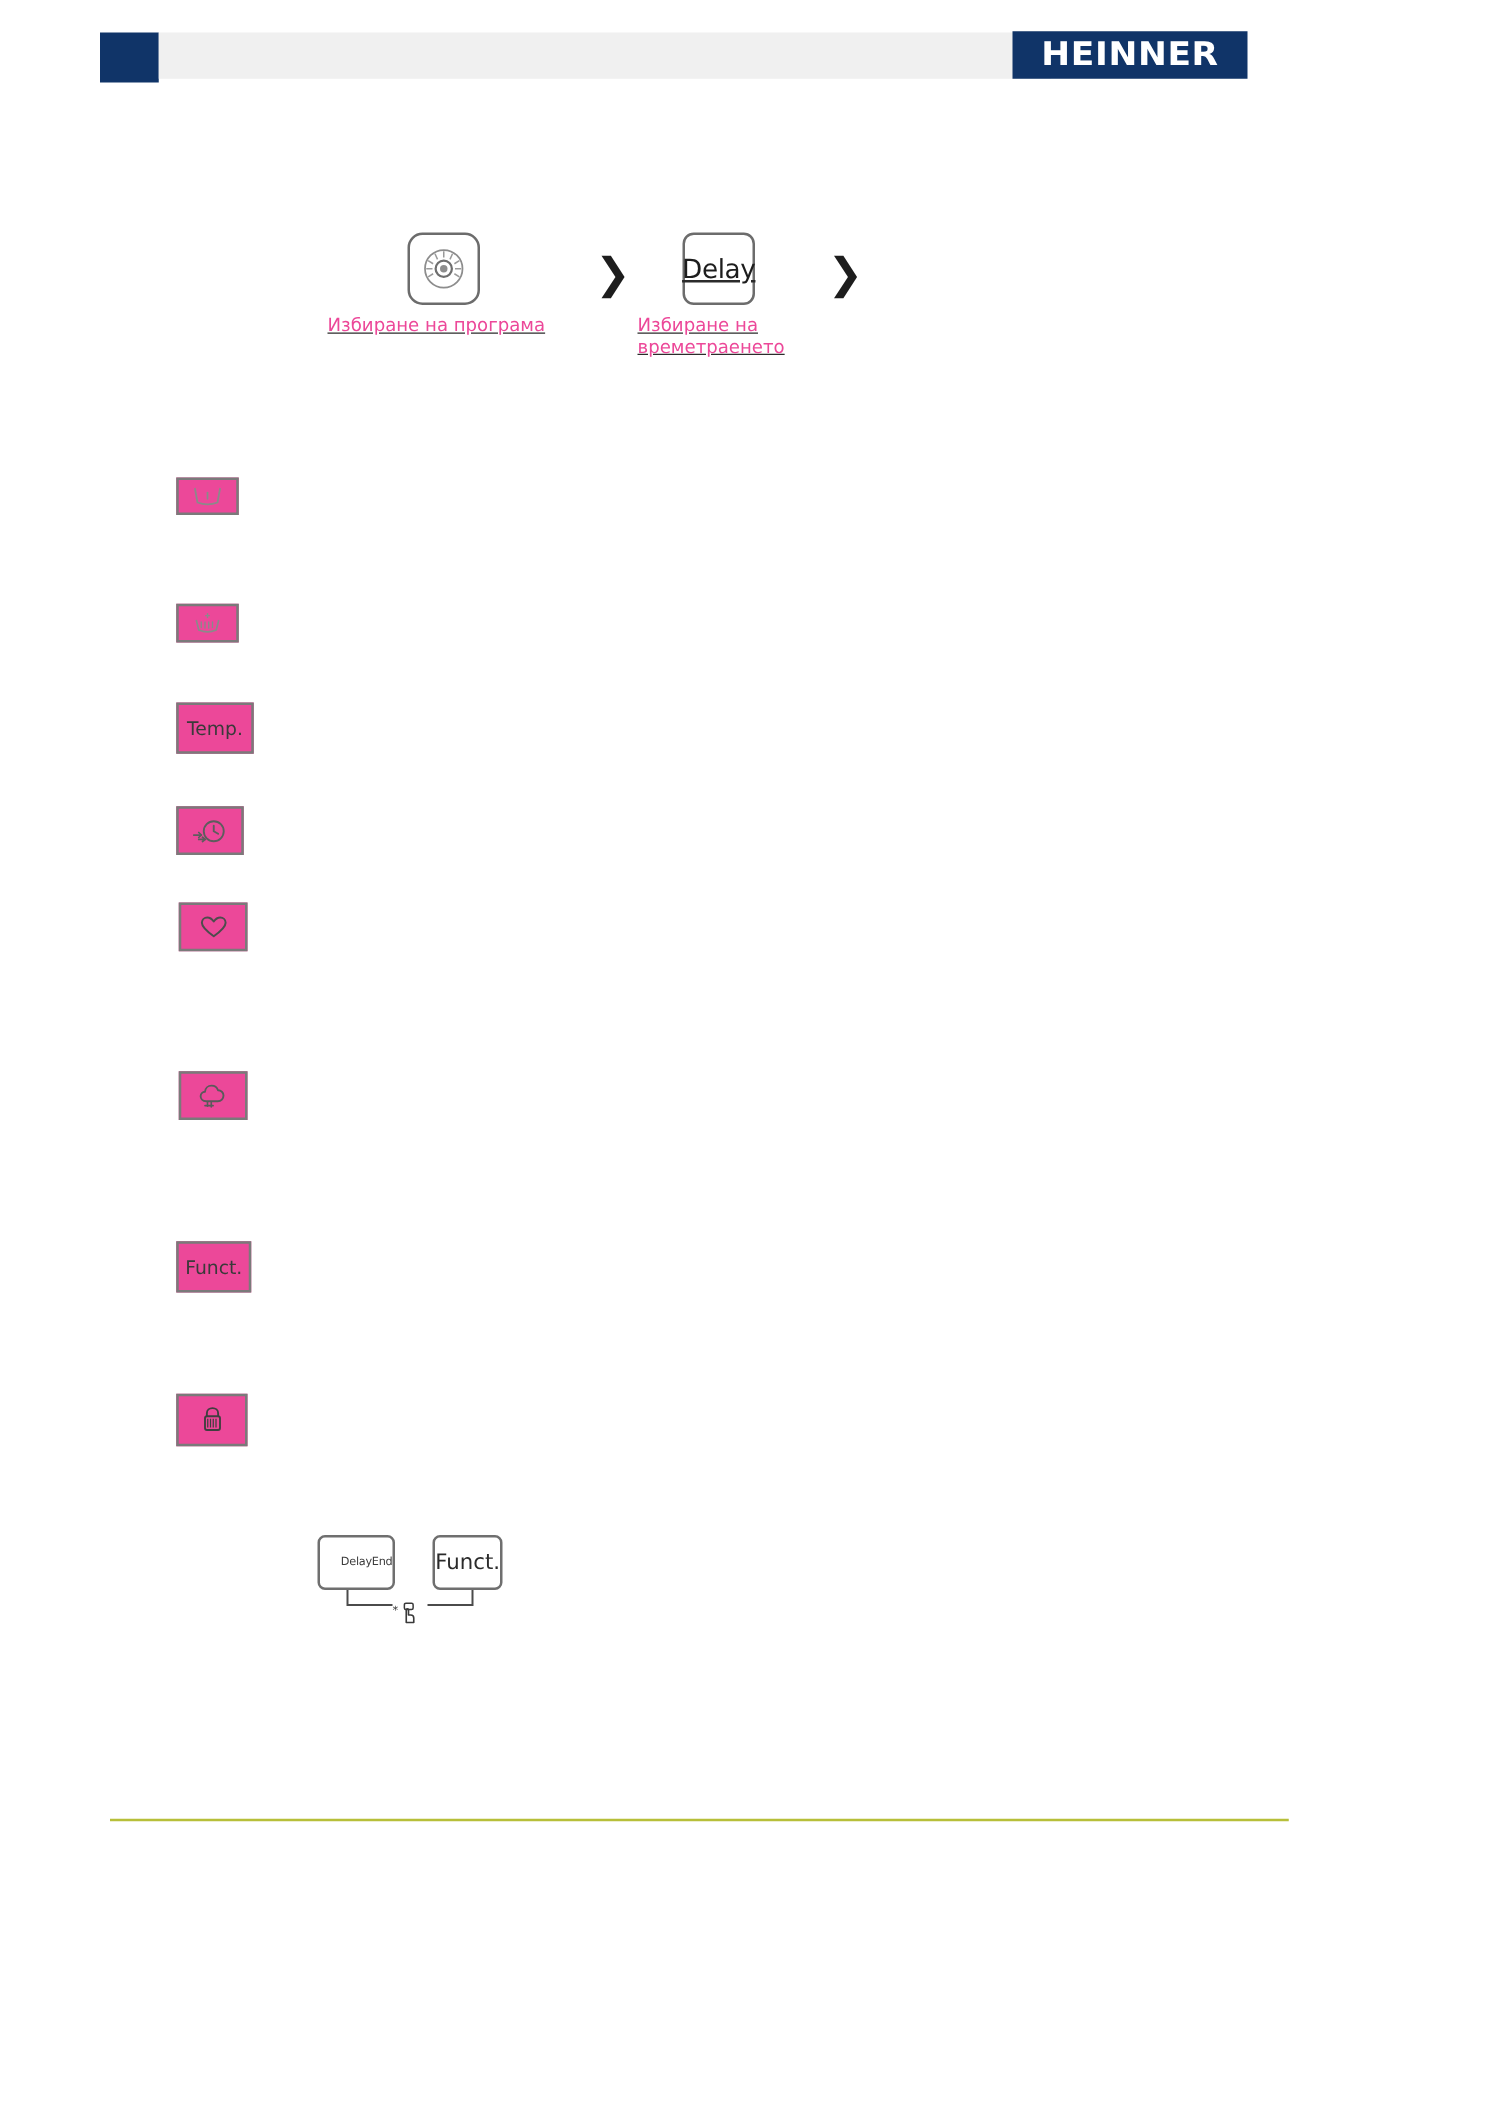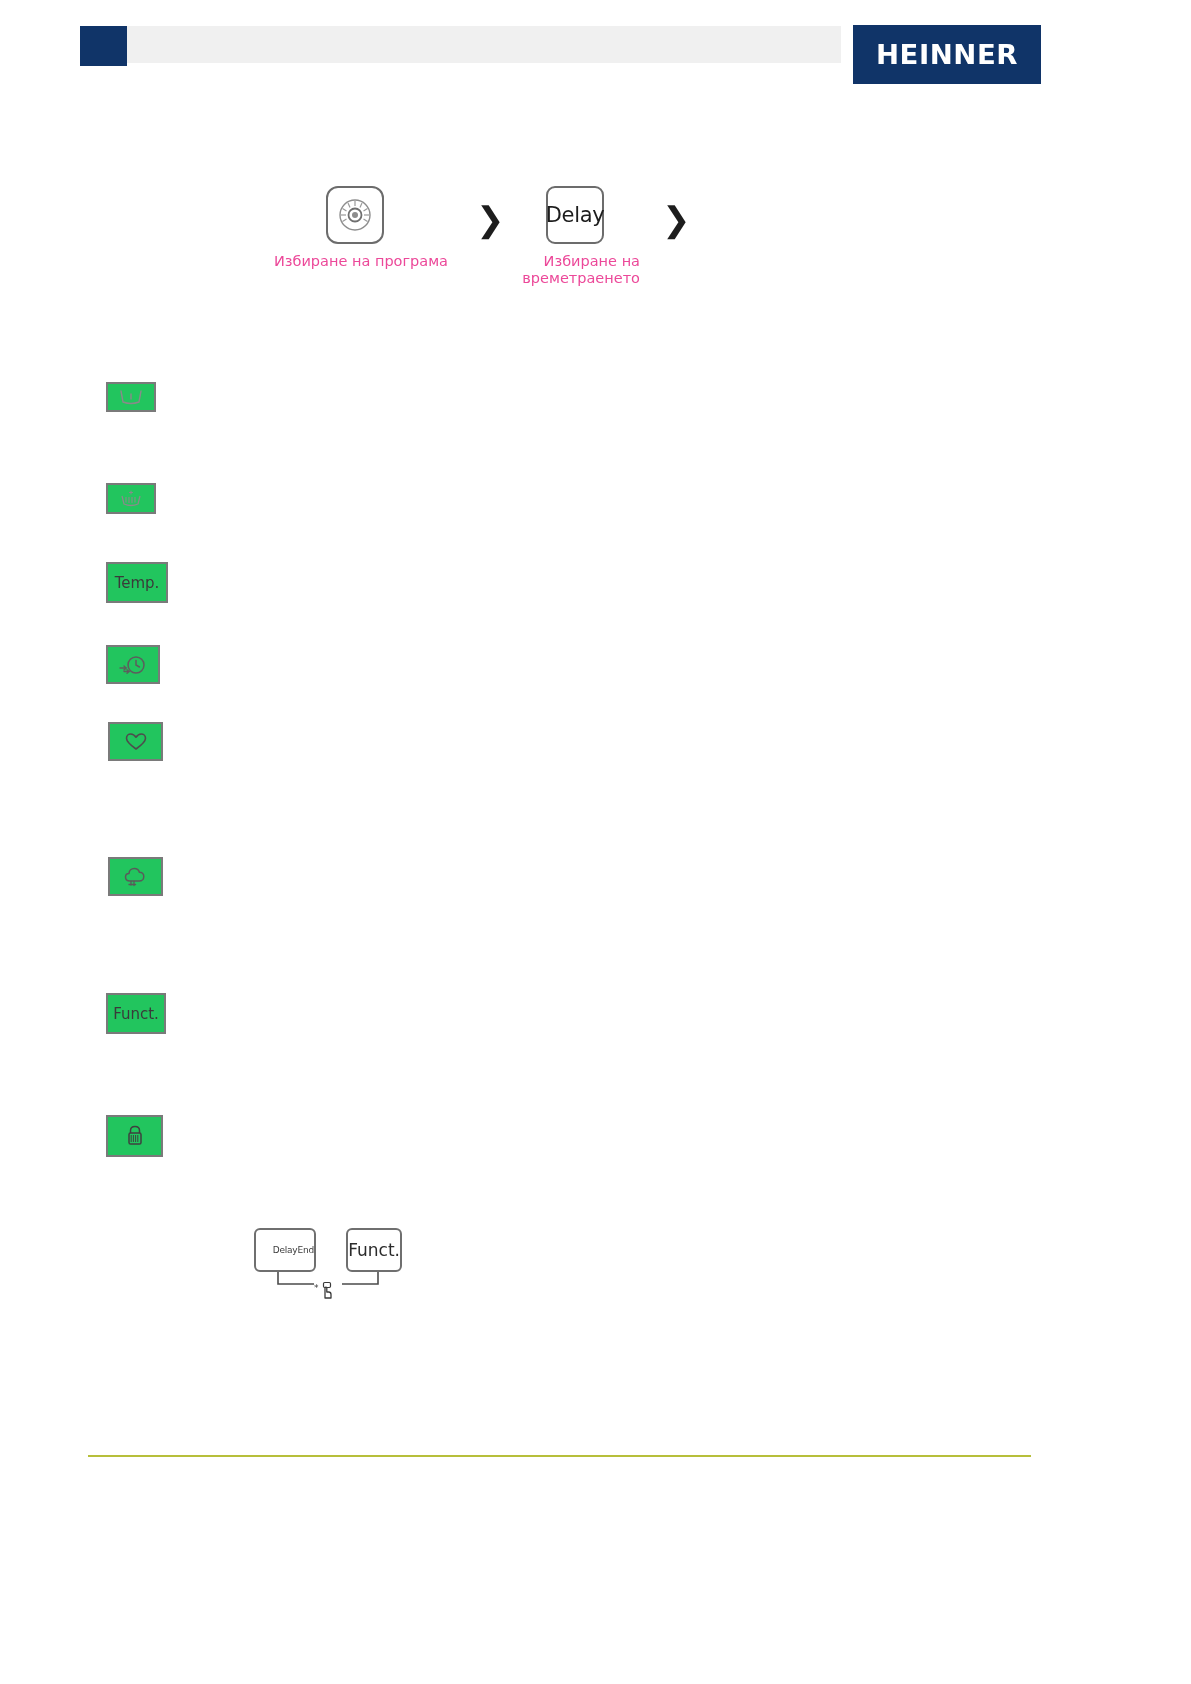--- a/index.html
+++ b/index.html
@@ -35,24 +35,24 @@
   .header-graybar {
     position: absolute;
     left: 127px;
     top: 0;
     width: 714px;
     height: 37px;
     background: #f0f0f0;
   }
   .logo {
     position: absolute;
-    left: 853px;
+    left: 810px;
     top: -1px;
     width: 188px;
-    height: 59px;
+    height: 38px;
     background: #103468;
     display: flex;
     align-items: center;
     justify-content: center;
   }
   .logo-text {
     color: #ffffff;
     font-family: "DejaVu Sans", sans-serif;
     font-weight: bold;
     font-size: 26px;
@@ -64,21 +64,22 @@
   .flow {
     position: absolute;
     left: 262px;
     top: 186px;
     width: 600px;
     height: 110px;
   }
   .flow-step {
     position: absolute;
     top: 0;
-    text-align: right;
+    text-align: left;
+    text-decoration: underline;
   }
   .flow-step-1 { left: 0px;   width: 186px; }
   .flow-step-2 { left: 248px; width: 130px; }
   .flow-step-3 { left: 434px; width: 166px; }
 
   .key {
     box-sizing: border-box;
     border: 2px solid #6c6c6c;
     border-radius: 12px;
     background: #ffffff;
@@ -116,25 +117,26 @@
     font-weight: 300;
   }
   .chevron-1 { left: 214px; }
   .chevron-2 { left: 400px; }
 
   
   .btnlist { position: absolute; left: 0; top: 0; width: 1191px; height: 1684px; }
   .btn-item {
     position: absolute;
     box-sizing: border-box;
-    background: #22c55e;
+    background: #ec4899;
     border: 2px solid #7a7a7a;
     display: flex;
     align-items: center;
     justify-content: center;
+    margin-left: 35px;
   }
   .btn-label {
     font-family: "DejaVu Sans", sans-serif;
     font-size: 15px;
     color: #3a3a3a;
   }
 
   
   .b1 { left: 106px; top: 382px; width: 50px;  height: 30px; }
   .b2 { left: 106px; top: 483px; width: 50px;  height: 31px; }

